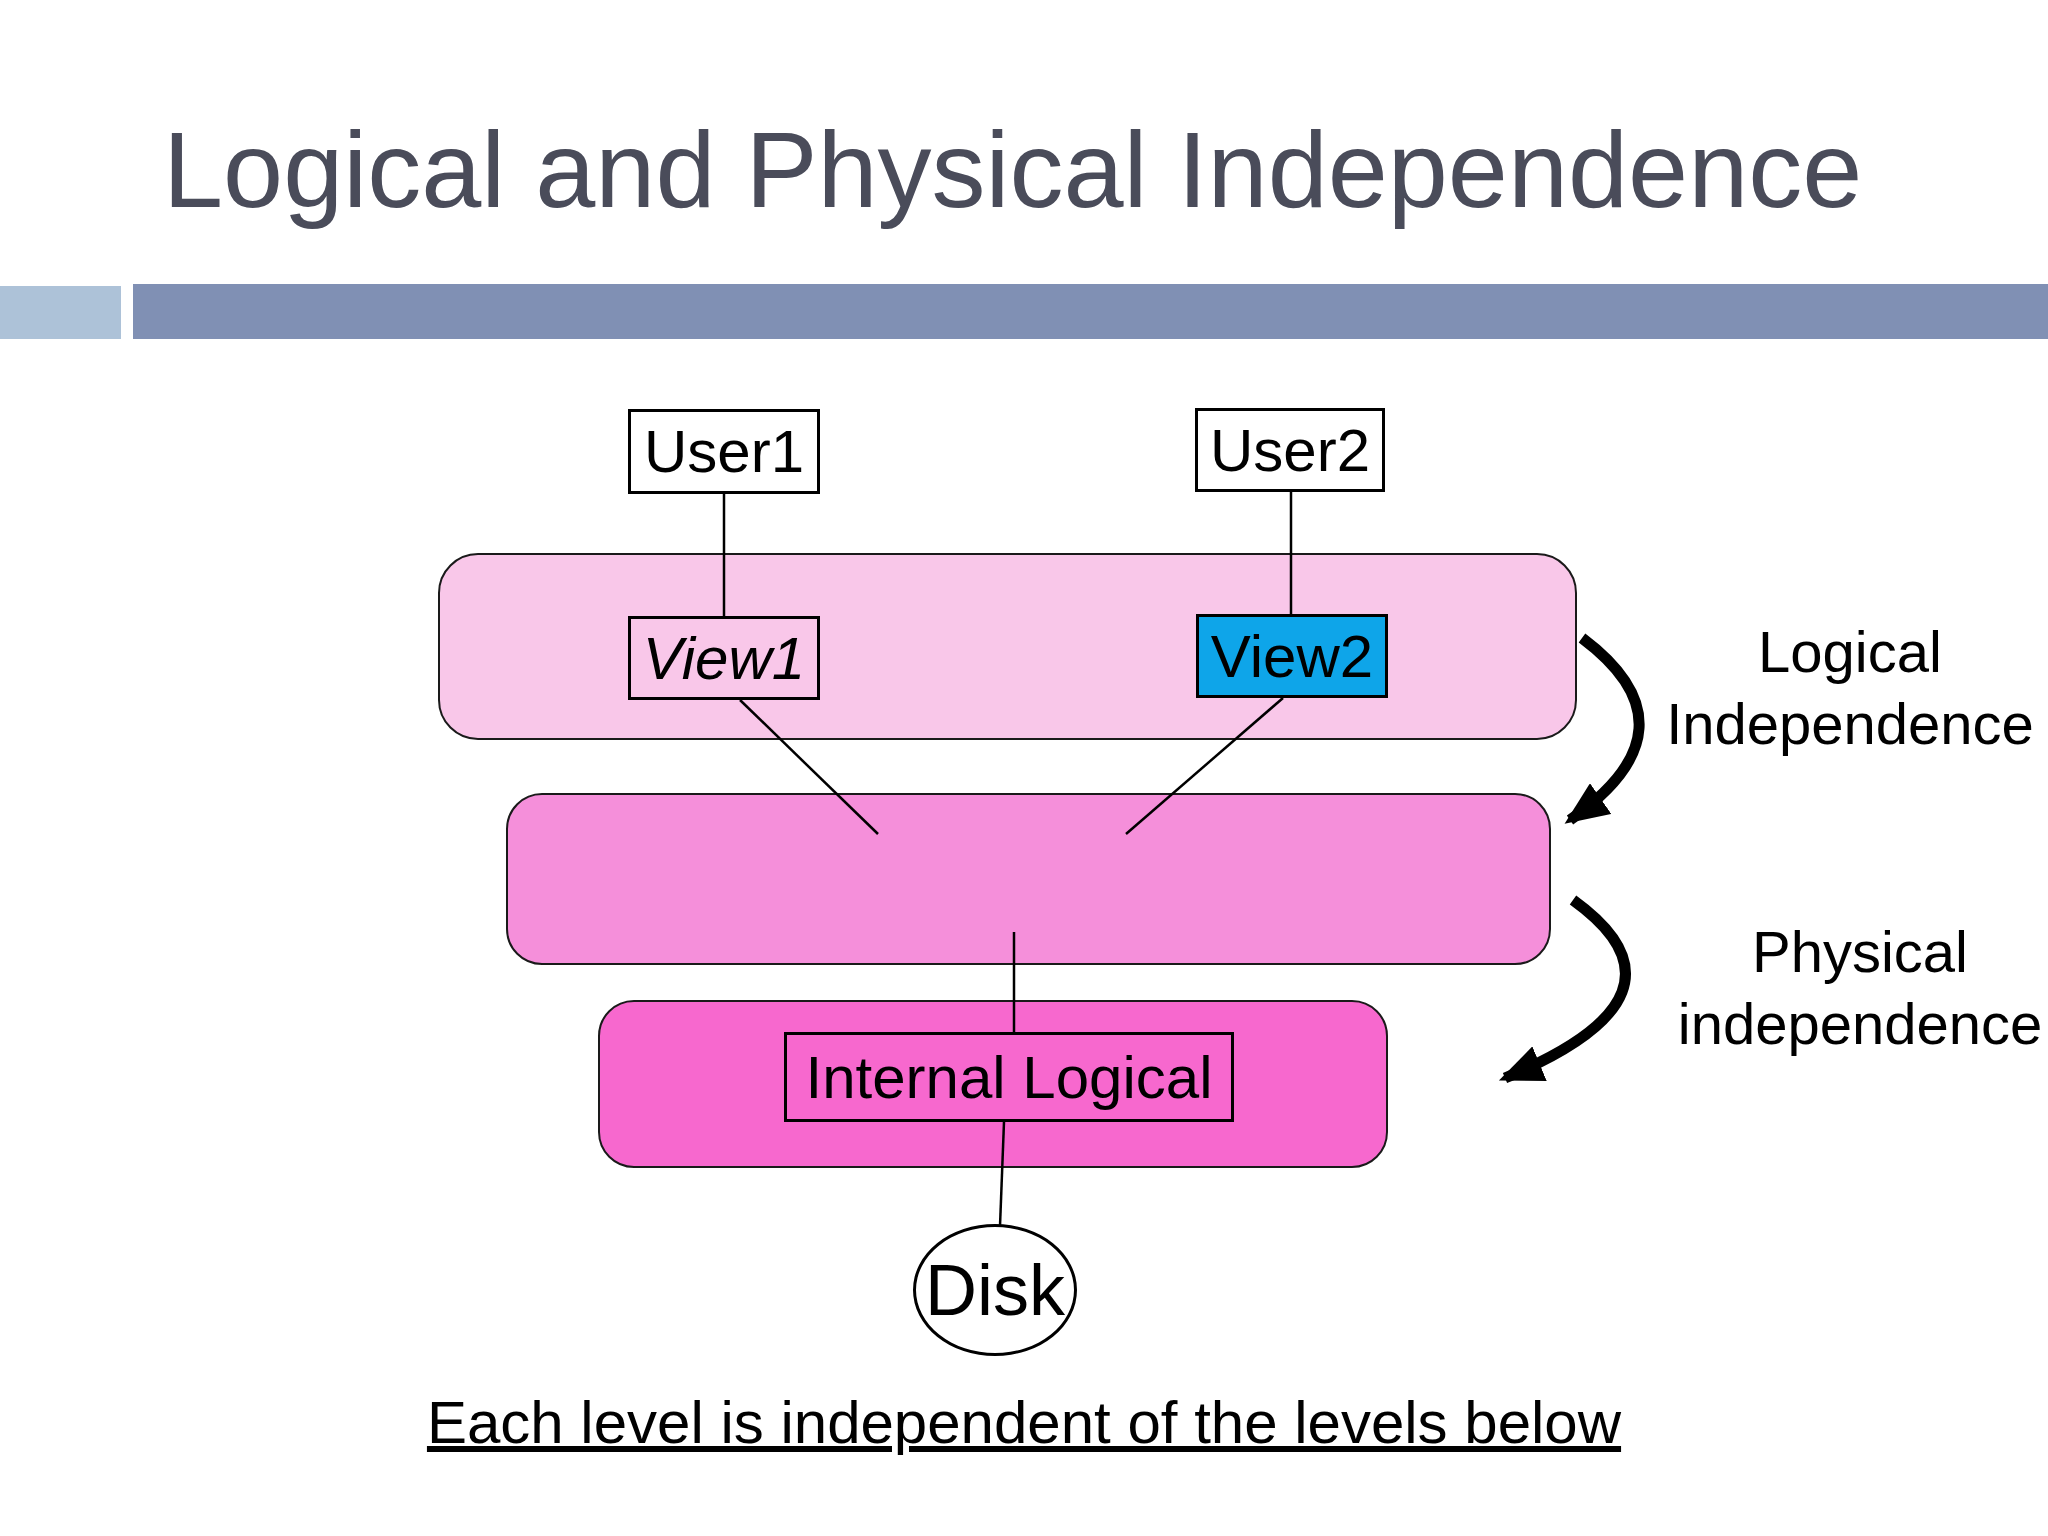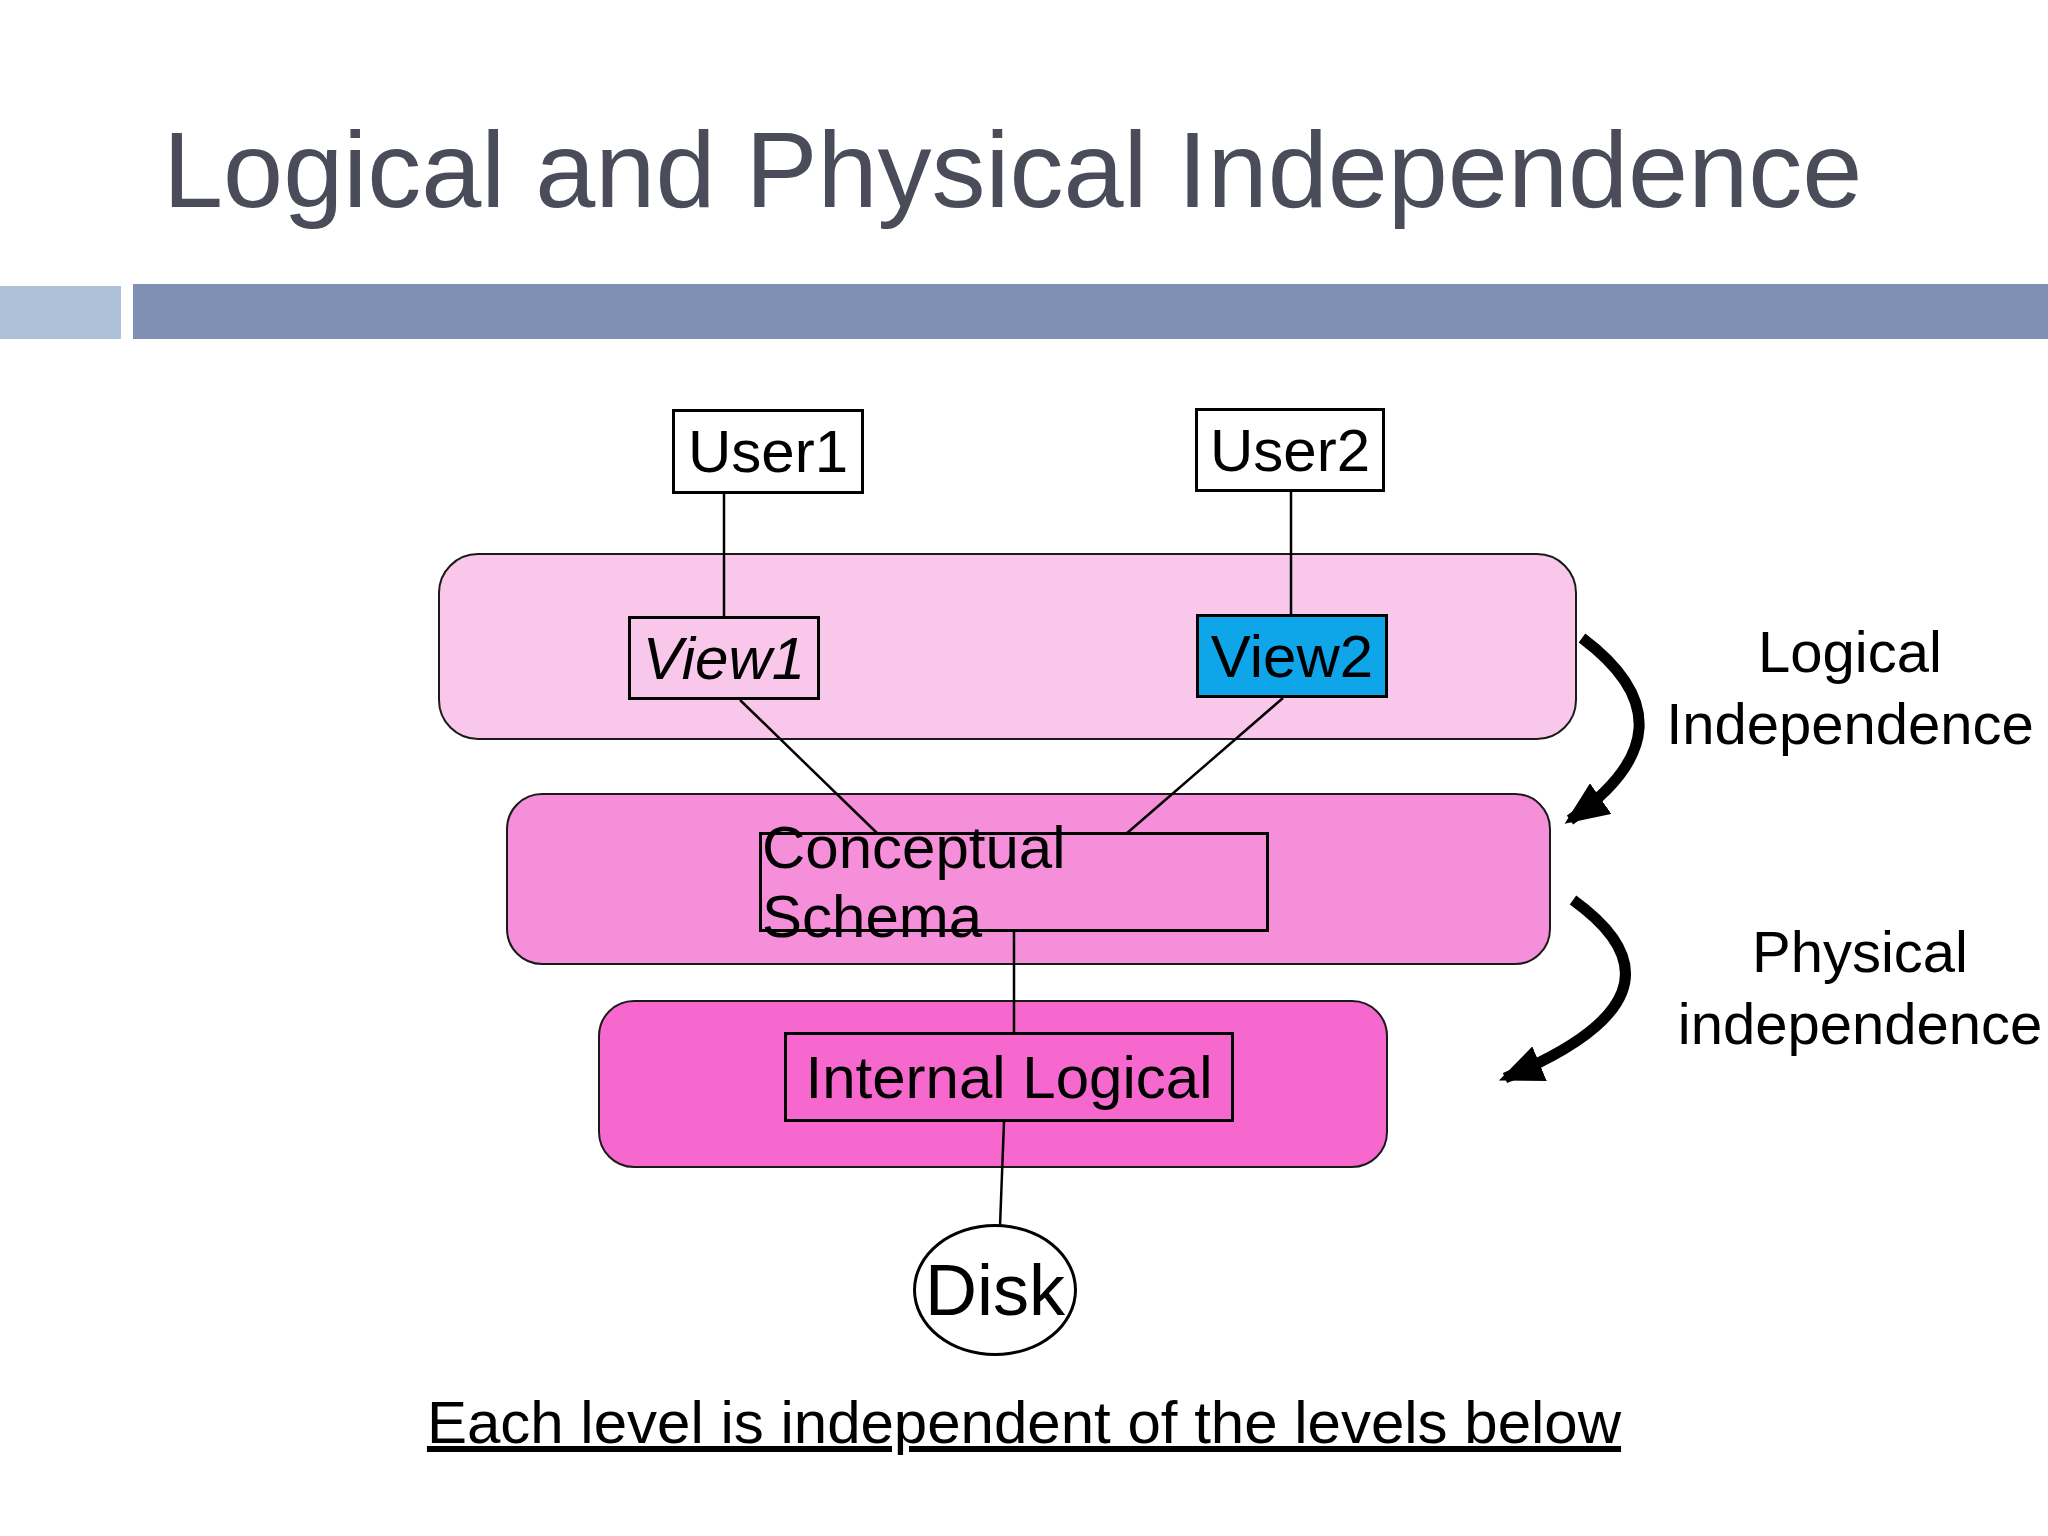--- a/index.html
+++ b/index.html
@@ -67,21 +67,21 @@
     position: absolute;
     border: 3px solid #000000;
     box-sizing: border-box;
     display: flex;
     align-items: center;
     justify-content: center;
     font-size: 60px;
     color: #000000;
     background: #ffffff;
   }
-  .node-user1 { left: 628px; top: 409px; width: 192px; height: 85px; margin-left: 44px; }
+  .node-user1 { left: 628px; top: 409px; width: 192px; height: 85px; }
   .node-user2 { left: 1195px; top: 408px; width: 190px; height: 84px; }
   .node-view1 { left: 628px; top: 616px; width: 192px; height: 84px; background: #f9c7e9; font-style: italic; }
   .node-view2 { left: 1196px; top: 614px; width: 192px; height: 84px; background: #0ea5e9; }
   .node-conceptual { left: 759px; top: 832px; width: 510px; height: 100px; background: #f58fda; }
   .node-internal { left: 784px; top: 1032px; width: 450px; height: 90px; background: #f768ce; }
   .node-disk {
     left: 913px; top: 1224px; width: 164px; height: 132px;
     border-radius: 50%;
     border-width: 3px;
     font-size: 72px;
@@ -141,23 +141,20 @@
   </div>
   <div class="node node-user2">
     <span>User2</span>
   </div>
   <div class="node node-view1">
     <span>View1</span>
   </div>
   <div class="node node-view2">
     <span>View2</span>
   </div>
-  <div class="node node-conceptual">
-    <span>Conceptual Schema</span>
-  </div>
   <div class="node node-internal">
     <span>Internal Logical</span>
   </div>
   <div class="node node-disk">
     <span>Disk</span>
   </div>
 
   <div class="side-label label-logical">
     <div>Logical</div>
     <div>Independence</div>

